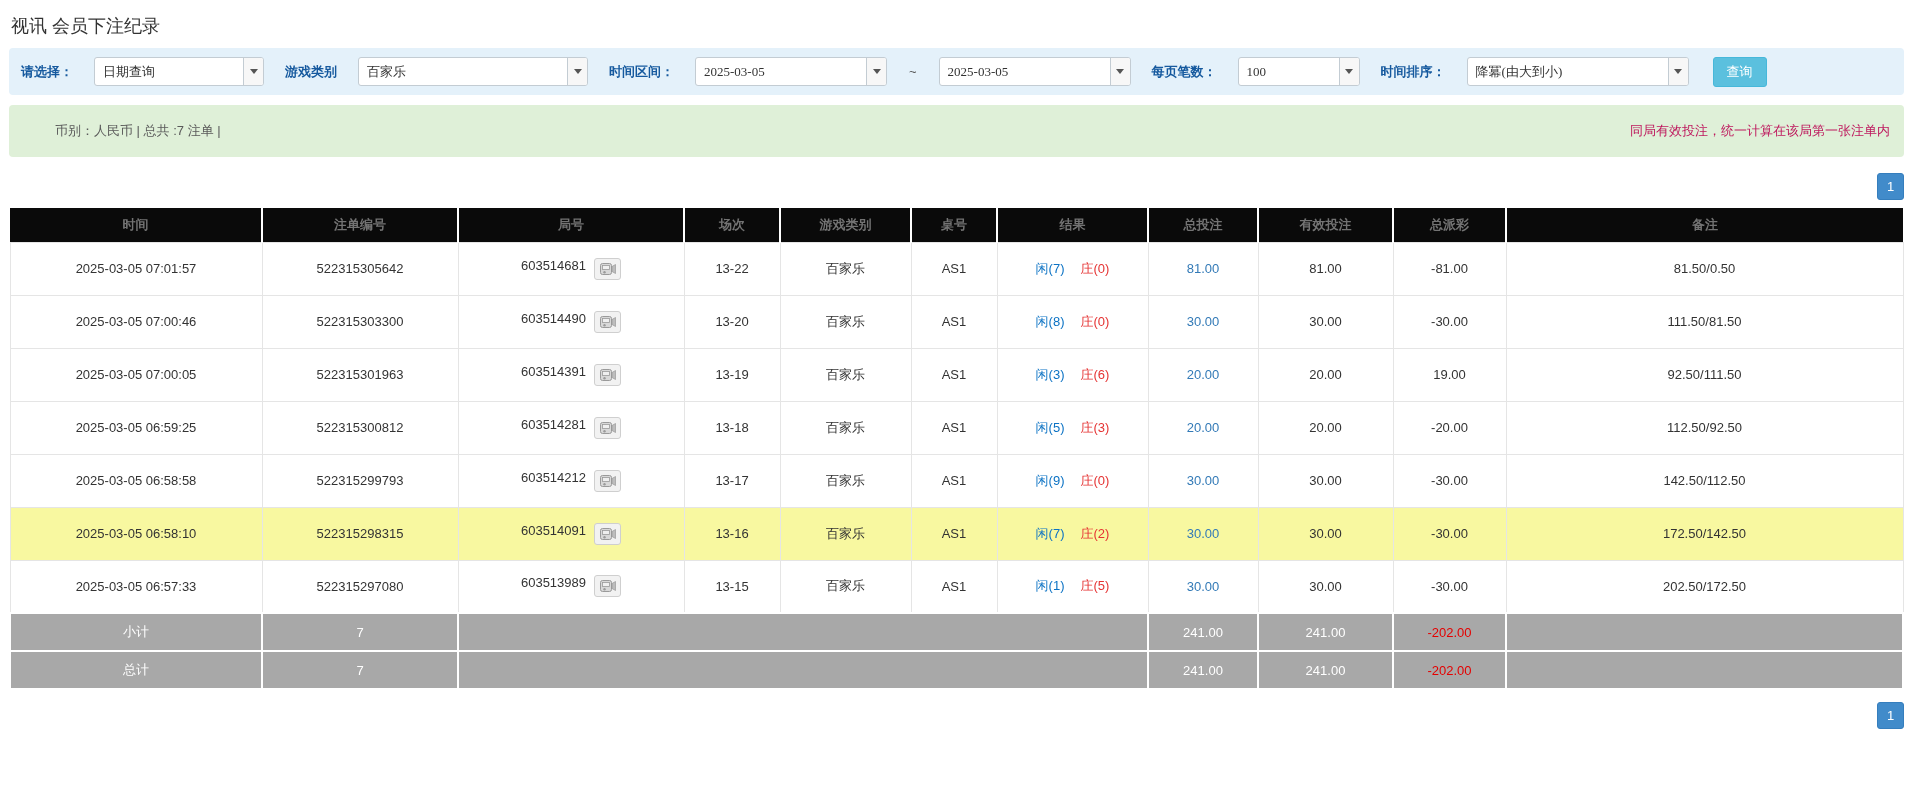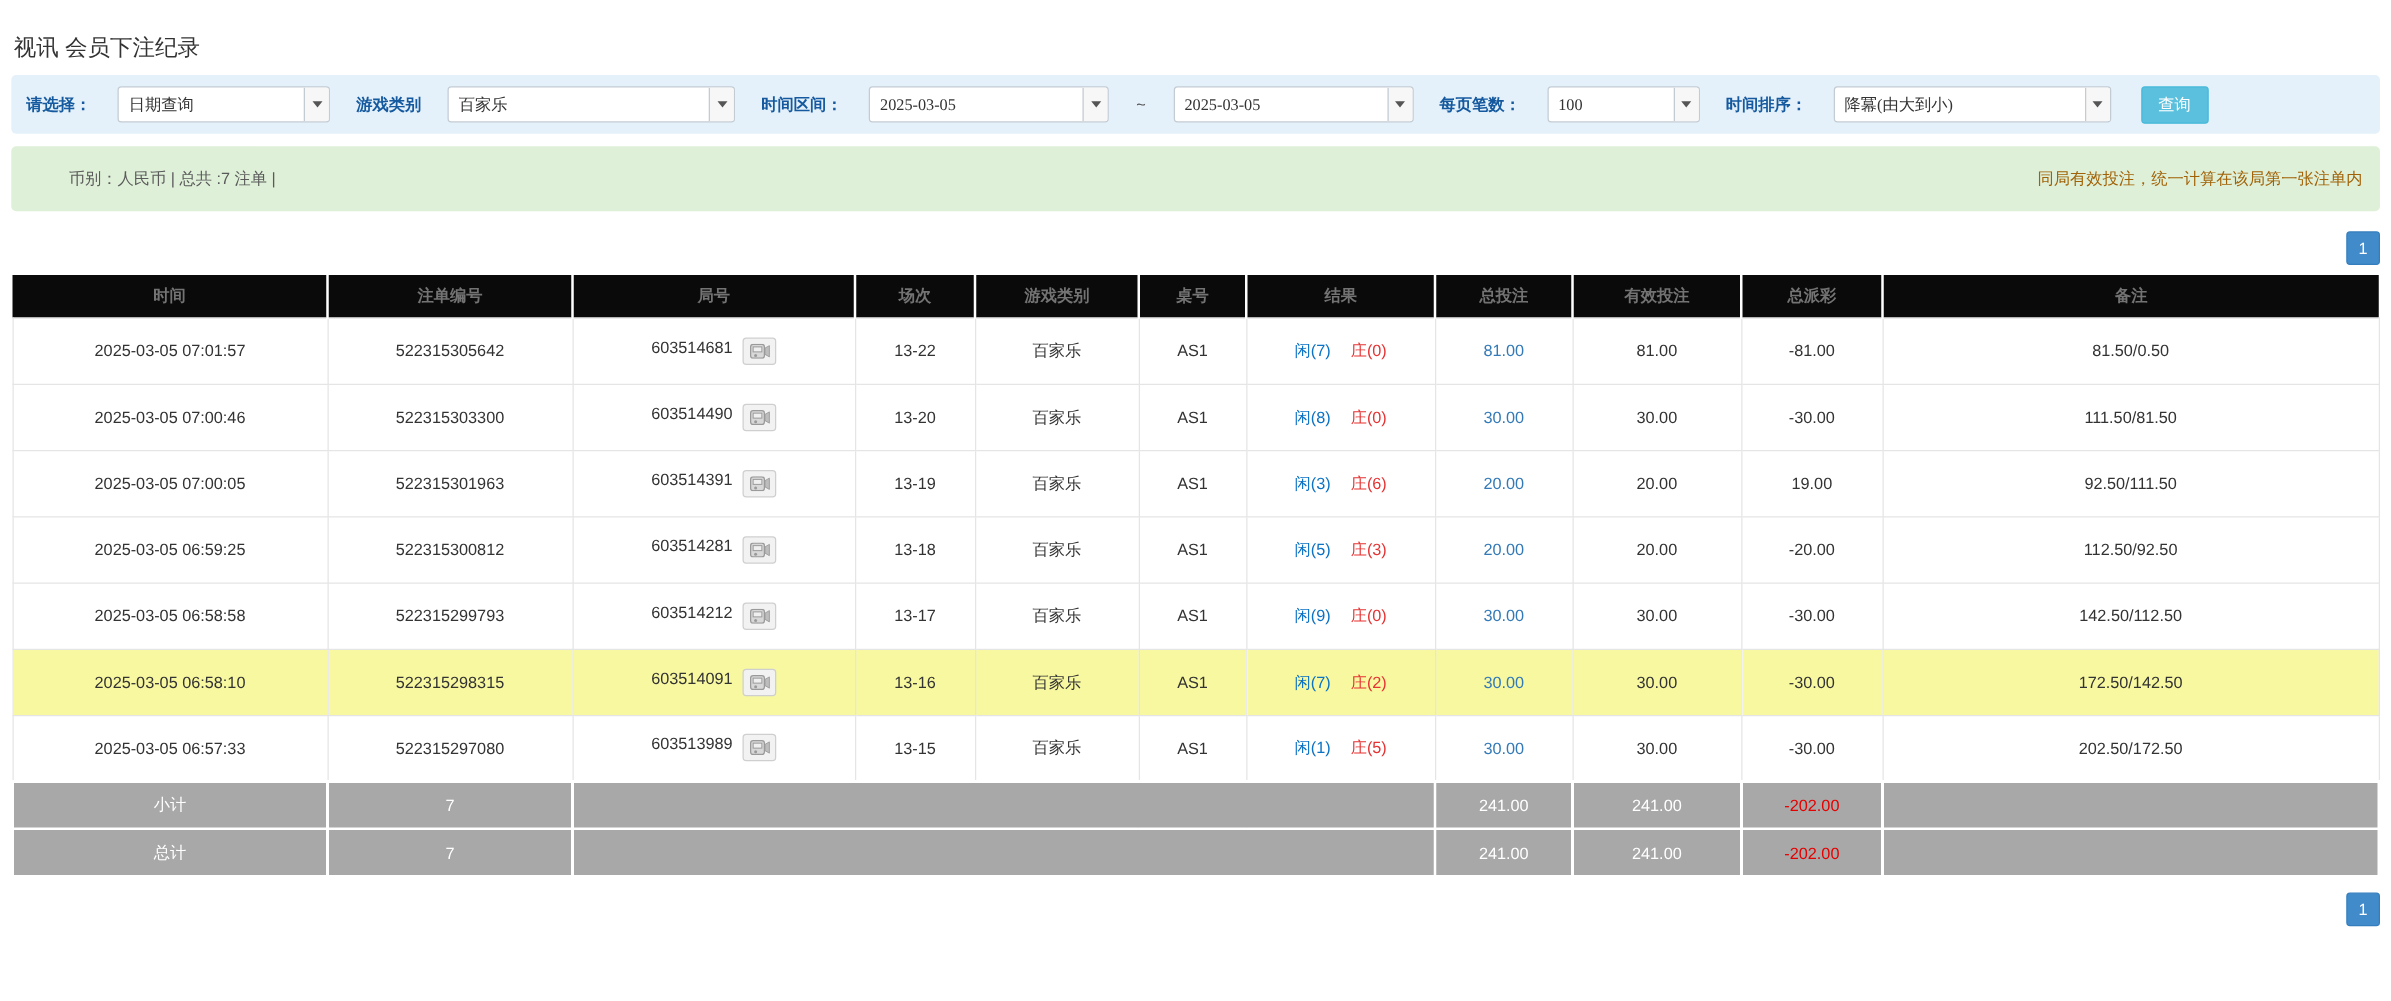--- a/index.html
+++ b/index.html
@@ -1,17 +1,17 @@
 <!DOCTYPE html>
 <html><head>
 <meta charset="utf-8">
 <style>
   * { box-sizing: border-box; margin: 0; padding: 0; }
   html, body { background: #fff; font-family: "Liberation Sans", "DejaVu Sans", sans-serif; color: #333; }
-  .page { width: 1913px; min-height: 801px; padding: 12px 9px; }
+  .page { width: 1913px; min-height: 801px; padding: 0 9px; }
 
   .page-title { font-size: 18px; color: #333; padding: 14px 2px 10px 2px; font-weight: 400; }
 
   
   .filter-bar {
     background: #e4f1fa;
     border-radius: 4px;
     height: 47px;
     display: flex;
     align-items: center;
@@ -75,21 +75,21 @@
     background: #dff0d8;
     border-radius: 4px;
     height: 52px;
     display: flex;
     align-items: center;
     justify-content: space-between;
     padding: 0 14px;
     margin-bottom: 16px;
   }
   .summary-left { color: #5a5a5a; font-size: 13px; margin-left: 32px; }
-  .summary-right { color: #a16207; font-size: 13px; }
+  .summary-right { color: #be185d; font-size: 13px; }
 
   
   .pager-row { display: flex; justify-content: flex-end; margin: 14px 0 8px 0; }
   .pager-row.bottom { margin: 12px 0 14px 0; }
   .page-btn {
     background: #418bca;
     border: 1px solid #357ebd;
     color: #fff;
     min-width: 27px;
     height: 27px;

